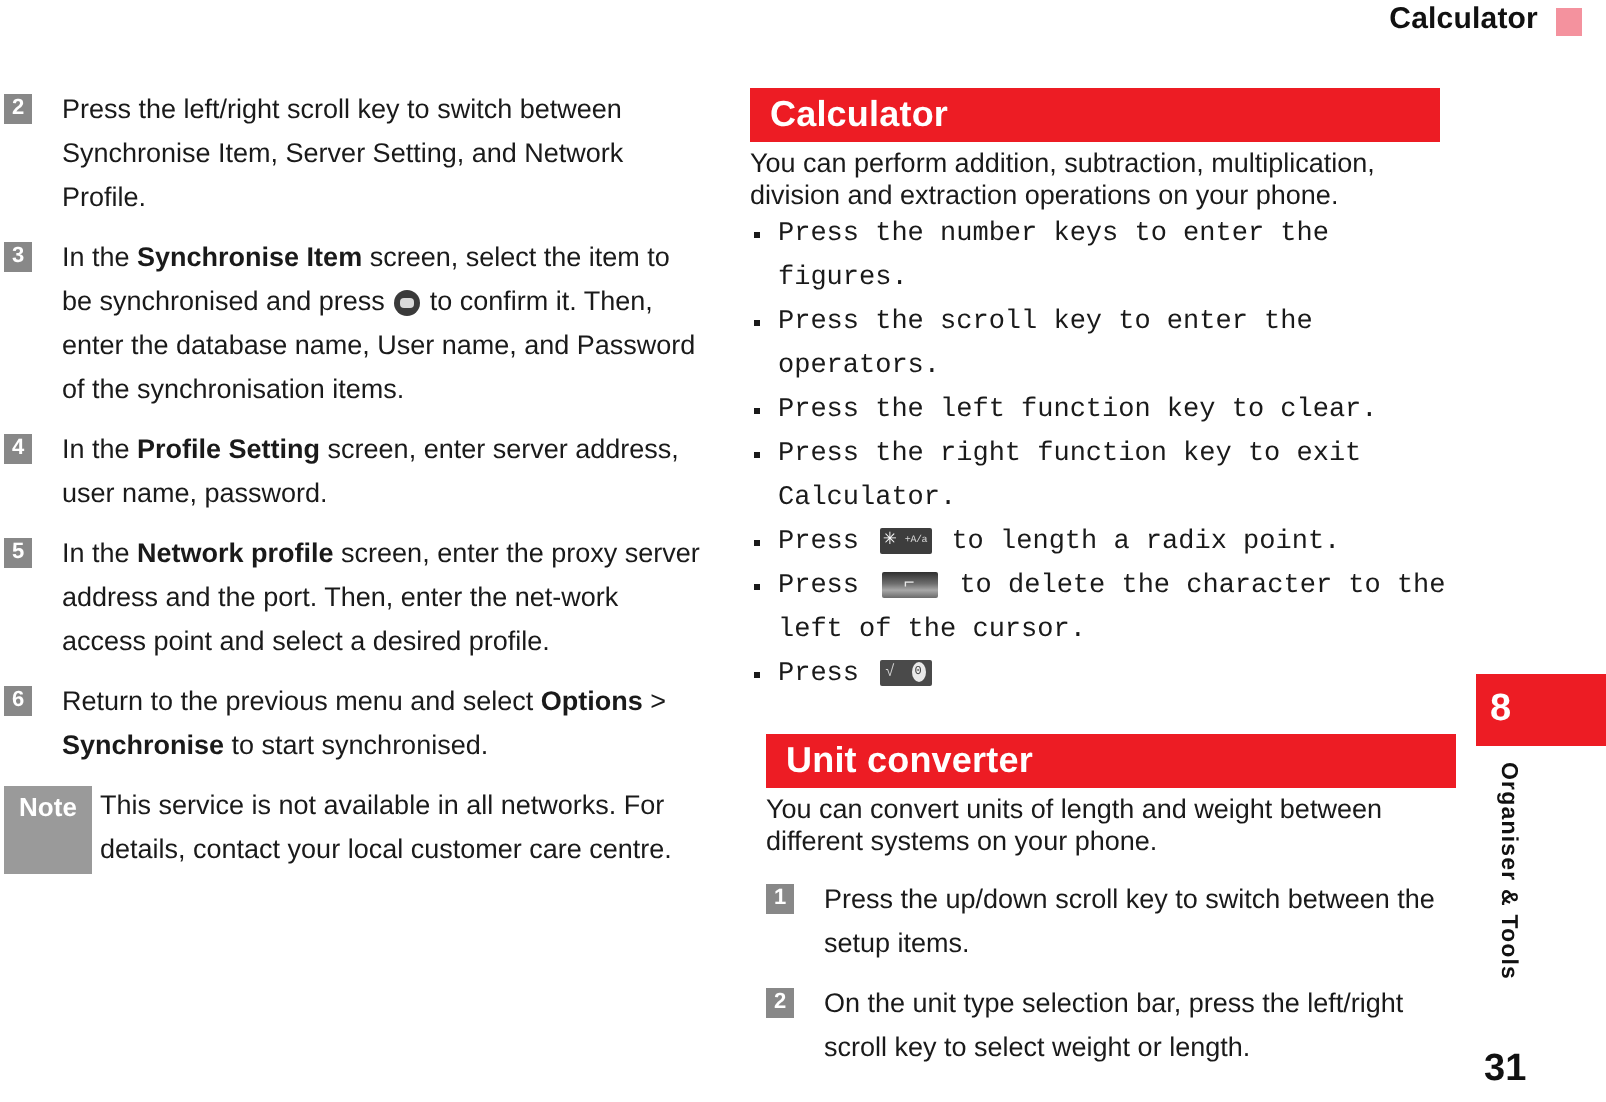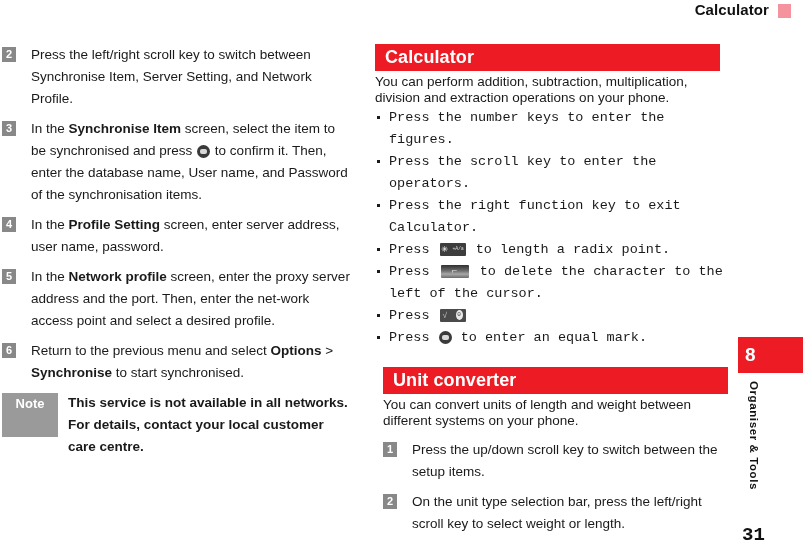--- a/index.html
+++ b/index.html
@@ -65,39 +65,39 @@
     background: #888888;
     color: #ffffff;
     font-size: 11px;
     font-weight: bold;
     line-height: 15px;
     text-align: center;
     margin-top: 3px;
   }
   .step-note {
     flex: 0 0 auto;
-    width: 56px;
+    width: 44px;
     height: 44px;
     background: #9a9a9a;
     color: #ffffff;
     font-size: 13px;
     font-weight: bold;
     line-height: 18px;
     text-align: center;
     padding-top: 2px;
     box-sizing: border-box;
     margin-top: 1px;
   }
   .step-body {
     margin-left: 15px;
     font-size: 13.5px;
     line-height: 22px;
     flex: 1 1 auto;
   }
-  .step-note + .step-body { margin-left: 10px; font-weight: bold; }
+  .step-note + .step-body { margin-left: 4px; }
 
   
   .banner {
     width: 345px;
     height: 27px;
     background: #ed1c24;
     color: #ffffff;
     font-size: 18px;
     font-weight: bold;
     line-height: 27px;
@@ -262,21 +262,20 @@
     writing-mode: vertical-rl;
     letter-spacing: 0.6px;
   }
   .page-num {
     position: absolute;
     left: 742px;
     top: 524px;
     font-size: 19px;
     font-weight: bold;
     color: #111;
-    font-family: Liberation Mono, monospace;
   }
 </style>
 </head>
 <body>
 
 <div class="page-header">
   <div class="hdr-title">Calculator</div>
   <div class="hdr-mark"></div>
 </div>
 
@@ -311,26 +310,25 @@
 </div>
 
 <div class="col col-right">
   <div id="right-sections">
       <div>
         <div class="banner">Calculator</div>
         <p class="intro">You can perform addition, subtraction, multiplication, division and extraction operations on your phone.</p>
         <ul class="bullets">
           <li><span class="dot"></span><span>Press the number keys to enter the figures.</span></li>
           <li><span class="dot"></span><span>Press the scroll key to enter the operators.</span></li>
-          <li><span class="dot"></span></li>
+          <li><span class="dot"></span><span>Press the left function key to clear.</span></li>
           <li><span class="dot"></span><span>Press the right function key to exit Calculator.</span></li>
           <li><span class="dot"></span><span>Press </span><span class="key key-star"><span class="g-star">✳</span><span class="g-aa">+A/a</span></span><span> to length a radix point.</span></li>
           <li><span class="dot"></span><span>Press </span><span class="key key-clear"><span class="g-c">⌐</span></span><span> to delete the character to the left of the cursor.</span></li>
           <li><span class="dot"></span><span>Press </span><span class="key key-sqrt"><span class="g-l">√</span><span class="g-r">0</span></span></li>
-          <li><span class="dot"></span><span>Press </span><span class="key key-ok"><span class="g-in"></span></span><span> to enter an equal mark.</span></li>
         </ul>
       </div>
       <div style="margin-top: 18px; margin-left: 8px;">
         <div class="banner">Unit converter</div>
         <p class="intro">You can convert units of length and weight between different systems on your phone.</p>
         <div style="margin-top: 10px;">
           <div class="step">
             <div class="step-num">1</div>
             <div class="step-body"><span>Press the up/down scroll key to switch between the setup items.</span></div>
           </div>

